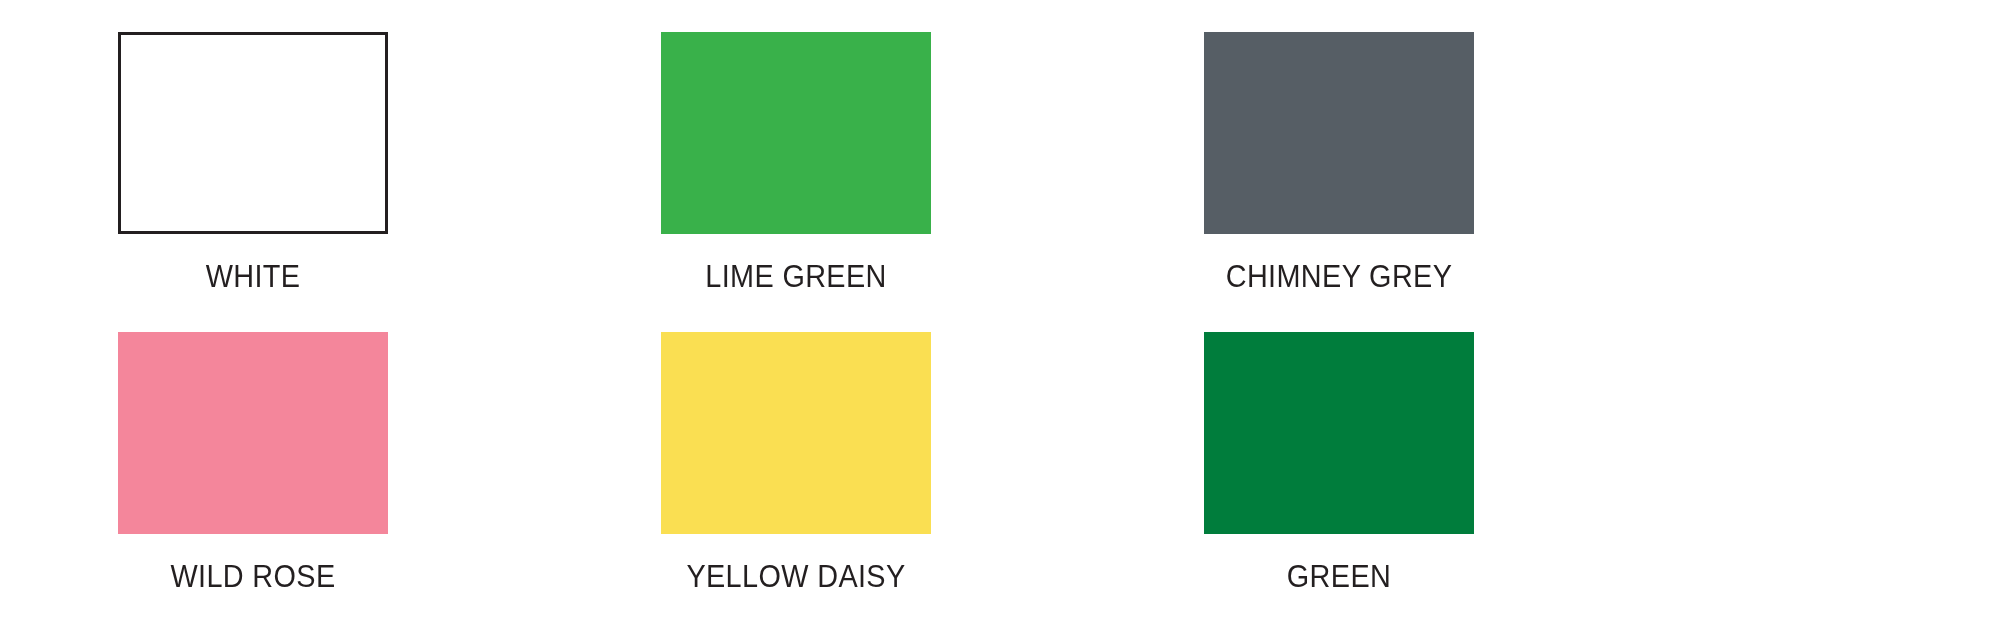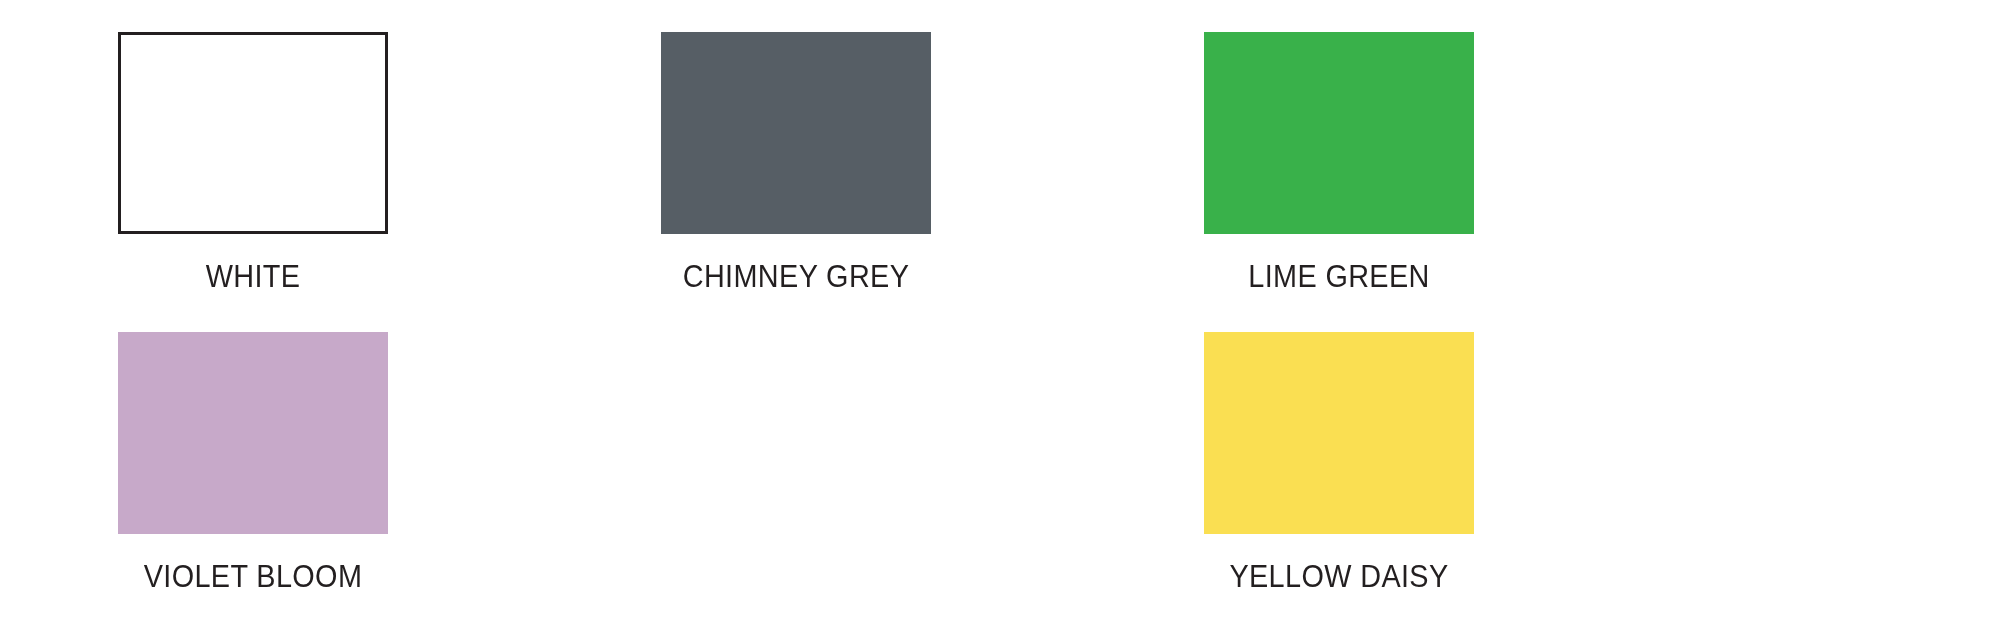--- a/index.html
+++ b/index.html
@@ -70,33 +70,37 @@
 <body>
 
 <div id="palette" style="background: rgb(255, 255, 255);">
 
   <div class="palette-row row-1">
     <div class="swatch-cell">
       <span class="swatch-chip bordered" style="background-color: rgb(255, 255, 255); border-color: rgb(35, 31, 32);"></span>
       <span class="swatch-label" style="color: rgb(35, 31, 32);">WHITE</span>
     </div>
     <div class="swatch-cell">
+      <span class="swatch-chip" style="background-color: rgb(57, 177, 74);"></span>
+      <span class="swatch-label" style="color: rgb(35, 31, 32);">LIME GREEN</span>
+    </div>
+    <div class="swatch-cell">
       <span class="swatch-chip" style="background-color: rgb(86, 94, 101);"></span>
       <span class="swatch-label" style="color: rgb(35, 31, 32);">CHIMNEY GREY</span>
-    </div>
-    <div class="swatch-cell">
-      <span class="swatch-chip" style="background-color: rgb(57, 177, 74);"></span>
-      <span class="swatch-label" style="color: rgb(35, 31, 32);">LIME GREEN</span>
     </div>
   </div>
 
   <div class="palette-row row-2">
     <div class="swatch-cell">
-      <span class="swatch-chip" style="background-color: rgb(199, 169, 201);"></span>
-      <span class="swatch-label" style="color: rgb(35, 31, 32);">VIOLET BLOOM</span>
+      <span class="swatch-chip" style="background-color: rgb(244, 134, 155);"></span>
+      <span class="swatch-label" style="color: rgb(35, 31, 32);">WILD ROSE</span>
     </div>
     <div class="swatch-cell">
       <span class="swatch-chip" style="background-color: rgb(250, 223, 82);"></span>
       <span class="swatch-label" style="color: rgb(35, 31, 32);">YELLOW DAISY</span>
+    </div>
+    <div class="swatch-cell">
+      <span class="swatch-chip" style="background-color: rgb(0, 125, 60);"></span>
+      <span class="swatch-label" style="color: rgb(35, 31, 32);">GREEN</span>
     </div>
   </div>
 
 </div>
 
 </body></html>

